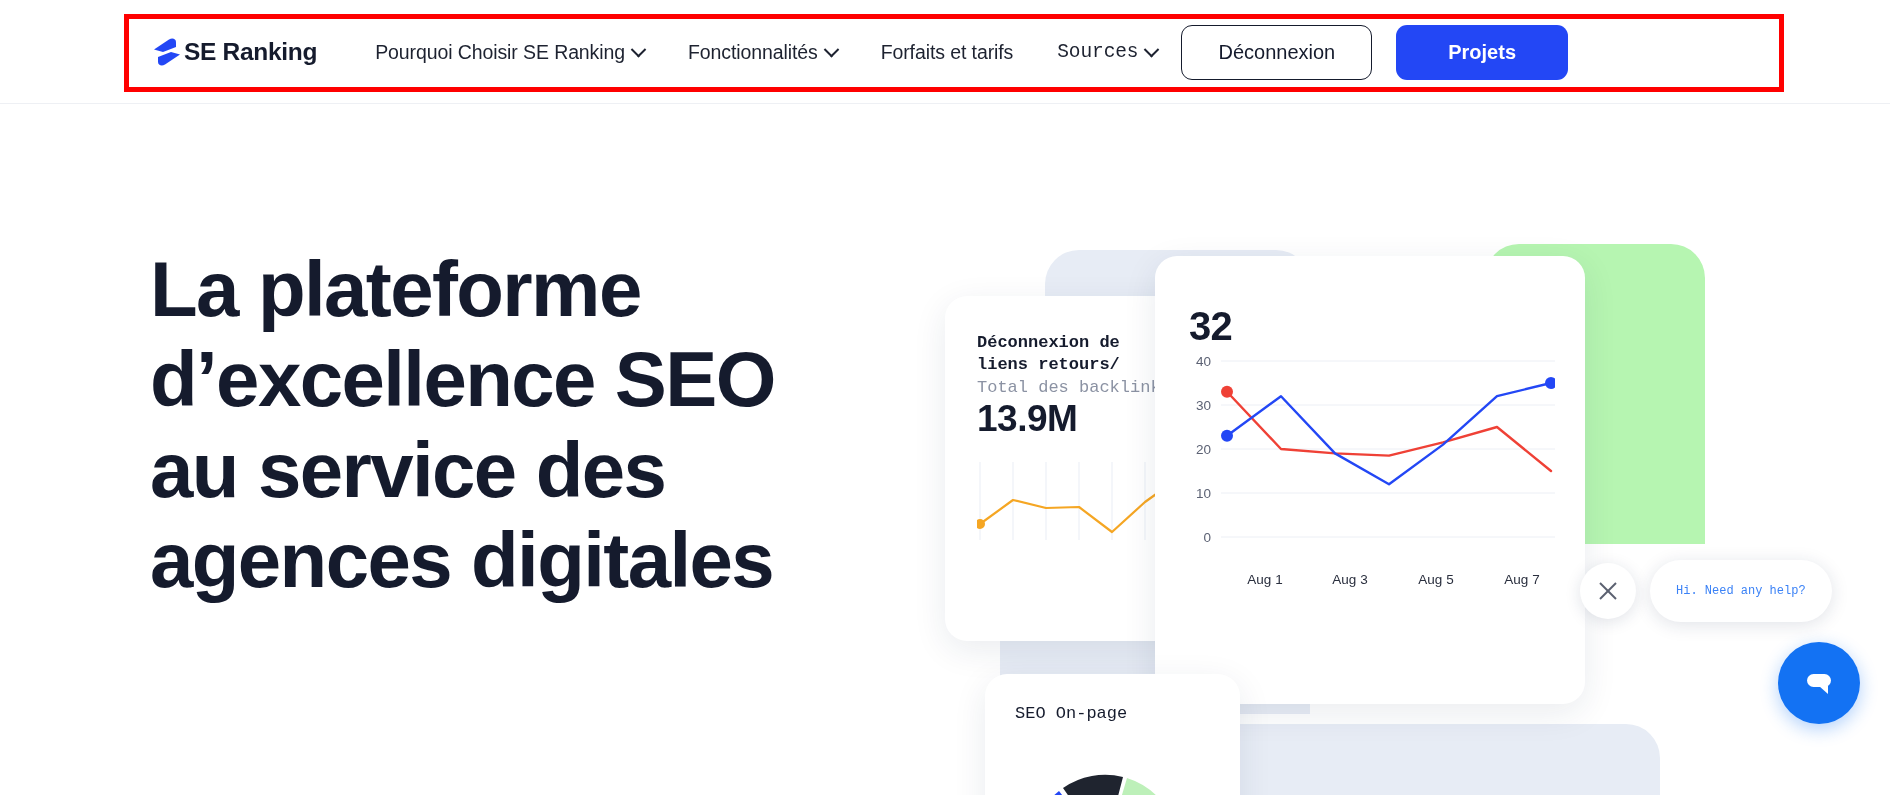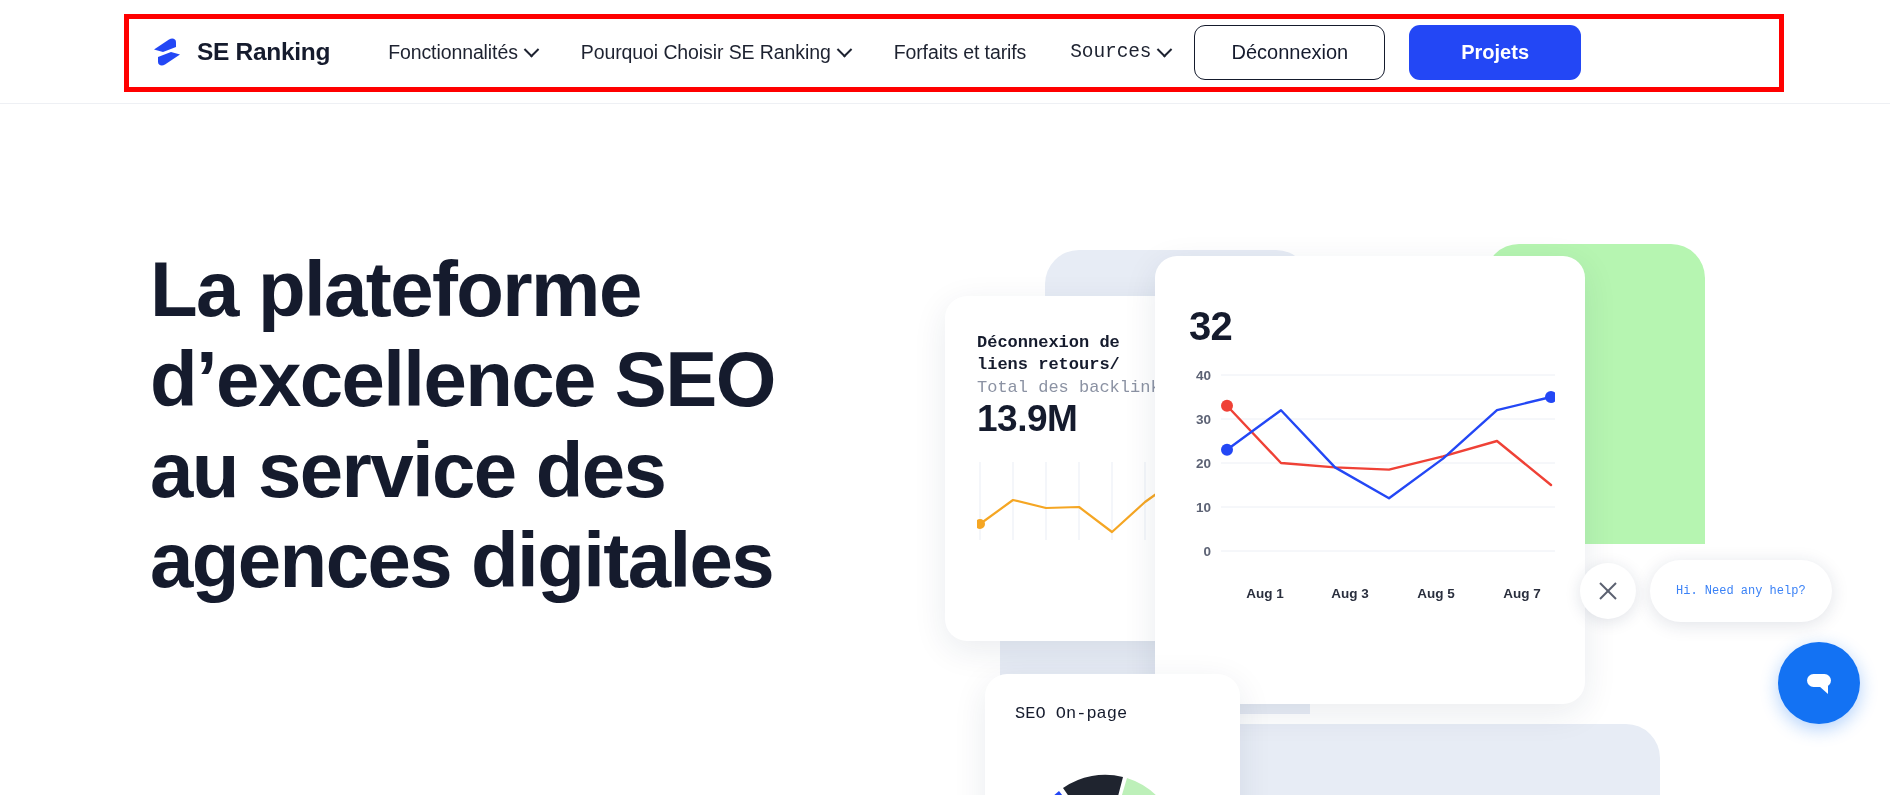--- a/index.html
+++ b/index.html
@@ -19,21 +19,21 @@
     background: #ffffff;
     border-bottom: 1px solid #eef0f4;
     z-index: 30;
   }
   .header-inner {
     position: absolute; left: 150px; top: 0; height: 104px;
     display: flex; align-items: center; gap: 0px;
   }
 
   
-  .logo-wrap { display: flex; align-items: center; gap: 13px; margin-right: 58px; text-align: right; }
+  .logo-wrap { display: flex; align-items: center; gap: 0; margin-right: 58px; text-align: right; }
   .logo-mark { width: 34px; height: 34px; position: relative; flex: none; }
   .logo-text {
     font-size: 24.5px; font-weight: bold; color: #151b2d;
     letter-spacing: -0.3px; white-space: nowrap;
   }
 
   
   .nav { display: flex; align-items: center; }
   .nav-item {
     display: flex; align-items: center; gap: 8px;
@@ -131,21 +131,21 @@
 
   
   .card-rankings { left: 1155px; top: 152px; width: 430px; height: 448px; padding: 34px 32px 18px 34px; }
   .rk-head { font-size: 17px; color: #151b2d; }
   .rk-head .dim { color: #a3a9b8; }
   .rk-value {
     font-size: 40px; font-weight: bold; color: #151b2d;
     margin-top: 14px; letter-spacing: -0.8px;
     font-family: "Liberation Sans", sans-serif;
   }
-  .rk-chart { position: relative; width: 366px; height: 230px; margin-top: 18px; font-weight: bold; }
+  .rk-chart { position: relative; width: 366px; height: 230px; margin-top: 4px; }
   .rk-ylabel {
     position: absolute; left: 0; font-size: 13.5px; color: #5c6274;
     font-family: "Liberation Sans", sans-serif; text-align: right; width: 22px;
     transform: translateY(-50%);
   }
   .rk-xlabel {
     position: absolute; bottom: -4px; font-size: 13.5px; color: #2a2f3e;
     font-family: "Liberation Sans", sans-serif; transform: translateX(-50%);
     white-space: nowrap;
   }
@@ -194,25 +194,25 @@
           <svg width="34" height="34" viewBox="0 0 34 34" aria-hidden="true">
             <path d="M4 14.5 L19 4.5 C22 2.6 26 3.4 26 7.2 L26 12 L13 17 L4 14.5 Z" fill="#2347f5"></path>
             <path d="M30 19.5 L15 29.5 C12 31.4 8 30.6 8 26.8 L8 22 L21 17 L30 19.5 Z" fill="#2347f5"></path>
           </svg>
         </span>
         <span class="logo-text">SE Ranking</span>
       </div>
 
       <nav class="nav">
         <div class="nav-item">
-          <span>Fonctionnalités</span>
+          <span>Pourquoi Choisir SE Ranking</span>
           <i class="chev"></i>
         </div>
         <div class="nav-item">
-          <span>Pourquoi Choisir SE Ranking</span>
+          <span>Fonctionnalités</span>
           <i class="chev"></i>
         </div>
         <div class="nav-item">
           <span>Forfaits et tarifs</span>
         </div>
         <div class="nav-item">
           <span>Sources</span>
           <i class="chev"></i>
         </div>
       </nav>

